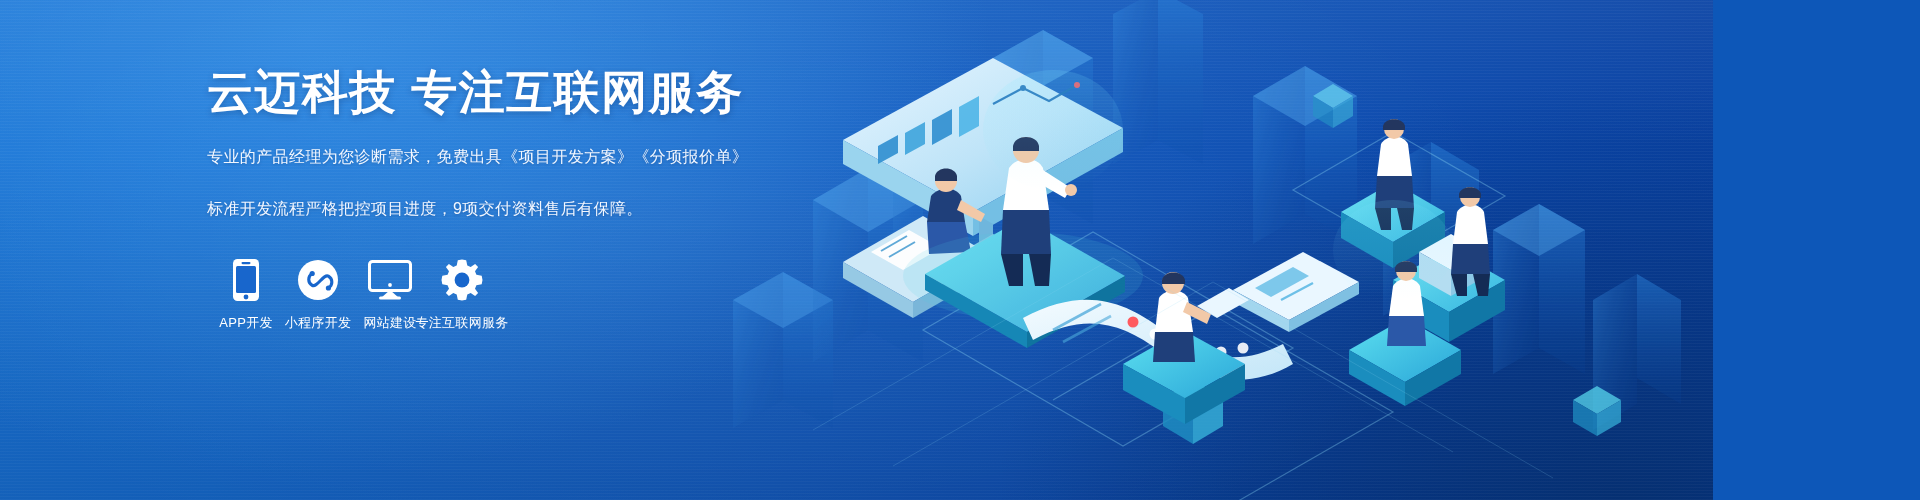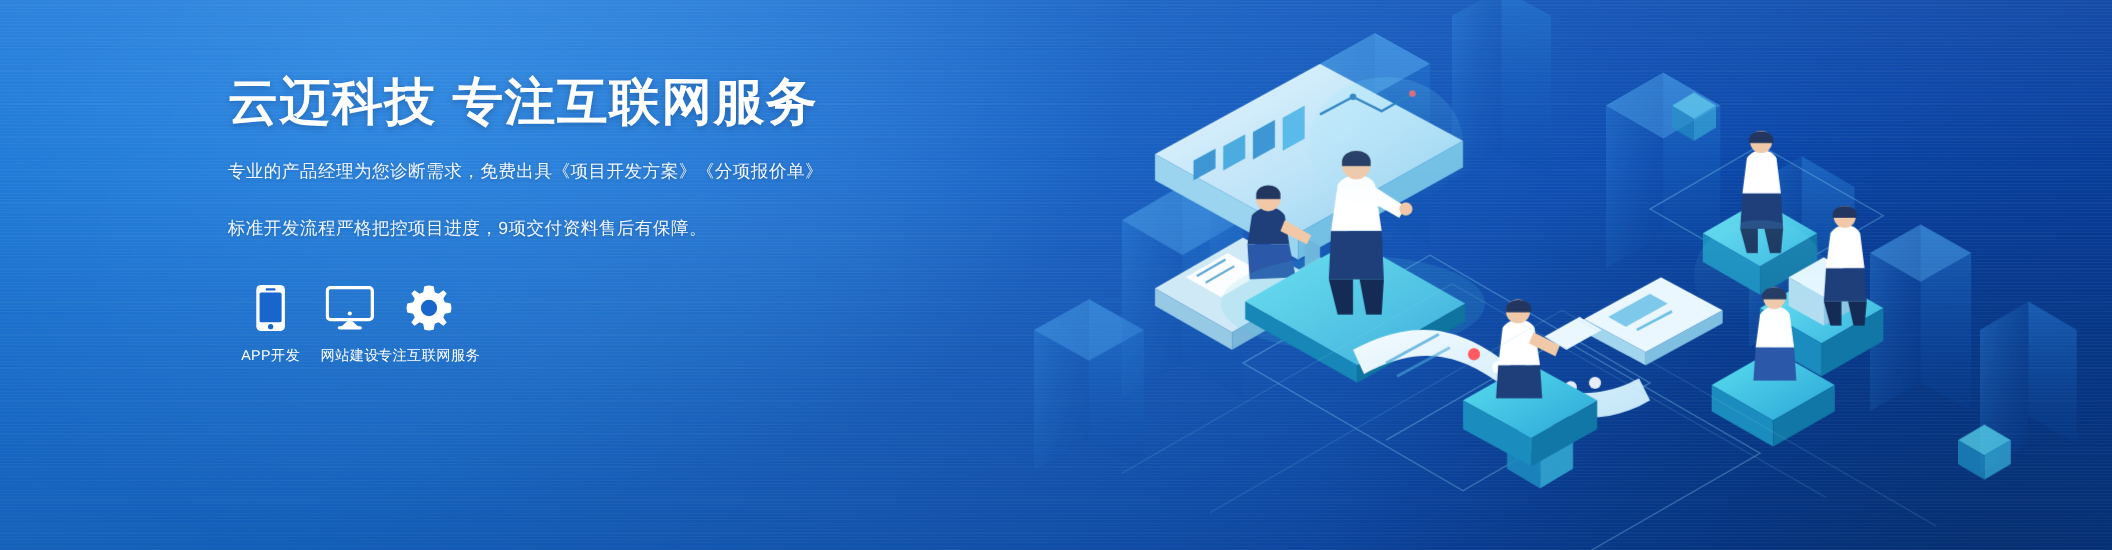--- a/index.html
+++ b/index.html
@@ -2,21 +2,21 @@
 <html><head>
 <meta charset="utf-8">
 <style>
   html,body{margin:0;padding:0;}
   body{
     width:1920px;height:500px;overflow:hidden;
     font-family:"Liberation Sans","DejaVu Sans",sans-serif;
     background:#0d57b8;
   }
   #banner{
-    position:relative;width:1920px;height:500px;overflow:hidden;
+    position:relative;width:1713px;height:500px;overflow:hidden;
     background:
       radial-gradient(ellipse 1100px 700px at 18% 8%, #2a86e0 0%, rgba(42,134,224,0) 62%),
       radial-gradient(ellipse 900px 600px at 95% 100%, #06357f 0%, rgba(6,53,127,0) 70%),
       linear-gradient(128deg,#1b74d4 0%,#1468cc 28%,#0f56bb 55%,#0a44a6 80%,#073a96 100%);
     text-decoration: underline;
   }
   
   #texture{
     position:absolute;inset:0;
     background-image:repeating-linear-gradient(0deg,rgba(255,255,255,.035) 0px,rgba(255,255,255,.035) 1px,rgba(0,0,0,0) 1px,rgba(0,0,0,0) 3px);
@@ -328,20 +328,31 @@
           <svg width="28" height="44" viewBox="0 0 28 44" xmlns="http://www.w3.org/2000/svg">
             <rect x="1" y="1" width="26" height="42" rx="4.5" fill="#ffffff"></rect>
             <rect x="4" y="8" width="20" height="27" rx="1.5" fill="#1866cc"></rect>
             <rect x="9.5" y="4" width="9" height="2.2" rx="1.1" fill="#1866cc"></rect>
             <circle cx="14" cy="39" r="2.4" fill="#1866cc"></circle>
           </svg>
         </span>
         <span class="svc-label">APP开发</span>
       </div>
 
+      <div class="service">
+        <span class="svc-icon">
+          <svg width="42" height="42" viewBox="0 0 42 42" xmlns="http://www.w3.org/2000/svg">
+            <circle cx="21" cy="21" r="20" fill="#ffffff"></circle>
+            <path d="M15.2 14.5 C10.6 17.2 10.6 23.6 15.2 26.3 C19.8 29 26.8 14.5 31.4 17.2 C36 19.9 36 26.3 31.4 29" fill="none" stroke="#1866cc" stroke-width="3.1" stroke-linecap="round"></path>
+            <circle cx="15.2" cy="14.5" r="2.6" fill="#1866cc"></circle>
+            <circle cx="31.4" cy="29" r="2.6" fill="#1866cc"></circle>
+          </svg>
+        </span>
+        <span class="svc-label">小程序开发</span>
+      </div>
 
 
       <div class="service">
         <span class="svc-icon">
           <svg width="44" height="40" viewBox="0 0 44 40" xmlns="http://www.w3.org/2000/svg">
             <rect x="1.5" y="1.5" width="41" height="29" rx="3" fill="none" stroke="#ffffff" stroke-width="3"></rect>
             <circle cx="22" cy="25" r="1.9" fill="#ffffff"></circle>
             <path d="M13 38 L22 30 L31 38 Z" fill="#ffffff"></path>
             <rect x="11" y="36.5" width="22" height="3" rx="1.5" fill="#ffffff"></rect>
           </svg>

